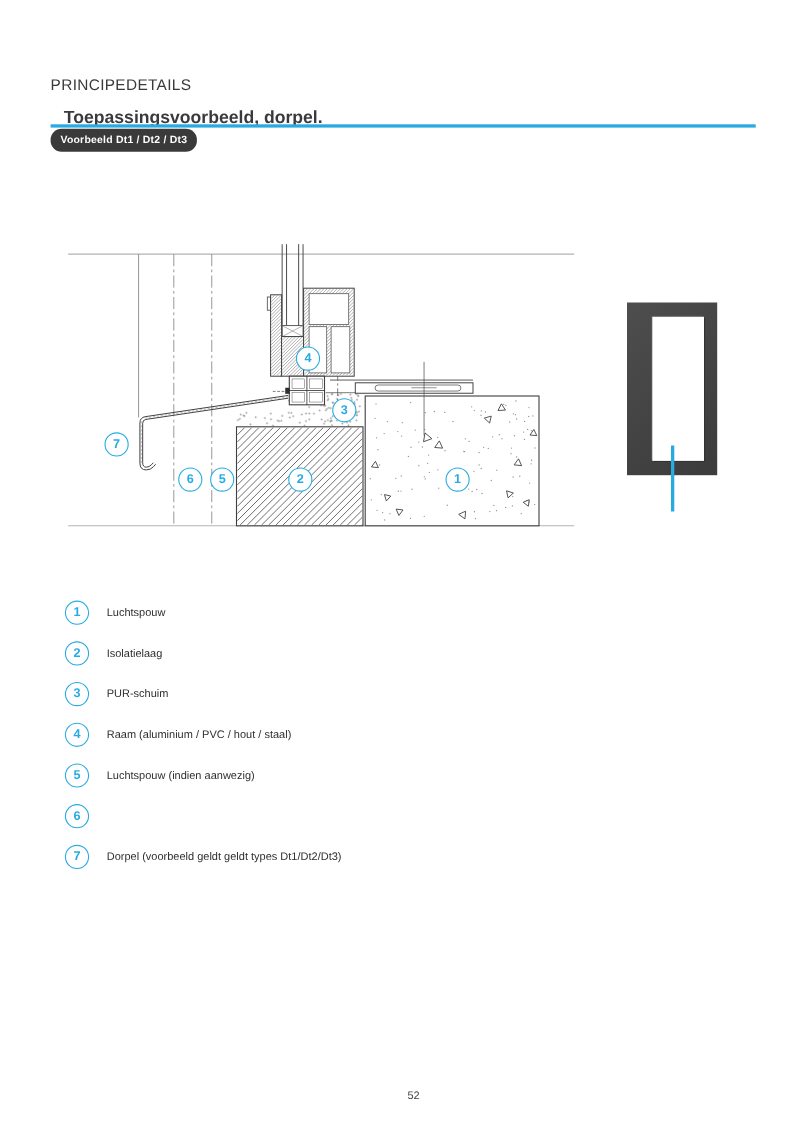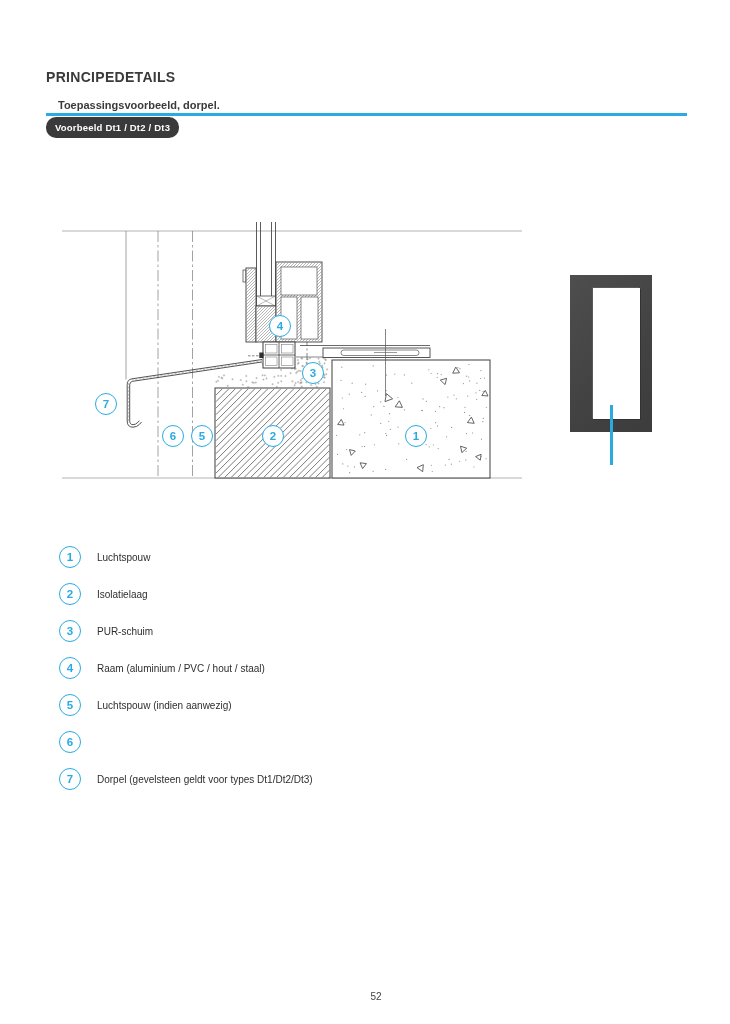--- a/index.html
+++ b/index.html
@@ -3,22 +3,22 @@
 <meta charset="utf-8">
 <style>
   html,body { margin:0; padding:0; background:#fff; }
   .page {
     position:relative; width:730px; height:1024px; background:#ffffff;
     font-family:"Liberation Sans", sans-serif; overflow:hidden;
   }
   .abs { position:absolute; }
 
   
-  .title { left:46px; top:69px; font-size:14px; font-weight:bold; letter-spacing:.3px; color:var(--ink,#3a3a3a); }
-  .subtitle { left:58px; top:99px; font-size:11px; font-weight:bold; color:var(--ink,#3a3a3a); }
+  .title { left:46px; top:69px; font-size:14px; font-weight:normal; letter-spacing:.3px; color:var(--ink,#3a3a3a); }
+  .subtitle { left:58px; top:99px; font-size:16px; font-weight:bold; color:var(--ink,#3a3a3a); }
   .rule { left:46px; top:113px; width:641px; height:3px; background:var(--accent,#29abe2); }
   .tag { left:46px; top:117px; background:var(--ink,#3a3a3a); color:#fff; font-size:9.5px; font-weight:bold;
          padding:5px 9px; letter-spacing:.2px;border-radius:10px; }
 
   
   .cad { left:55px; top:218px; width:470px; height:266px; }
   .callout {
     position:absolute; width:22px; height:22px; box-sizing:border-box; border-radius:50%;
     border:1.7px solid var(--accent,#29abe2); background:#fff; color:var(--accent,#29abe2);
     font-size:11.5px; font-weight:bold; display:flex; align-items:center; justify-content:center; z-index:3;
@@ -527,19 +527,19 @@
     </div>
     <div class="legend-row">
       <div class="legend-num">5</div>
       <div class="legend-label">Luchtspouw (indien aanwezig)</div>
     </div>
     <div class="legend-row">
       <div class="legend-num">6</div>
     </div>
     <div class="legend-row">
       <div class="legend-num">7</div>
-      <div class="legend-label">Dorpel (gevelsteen geldt voor types Dt1/Dt2/Dt3)</div>
+      <div class="legend-label">Dorpel (voorbeeld geldt geldt types Dt1/Dt2/Dt3)</div>
     </div>
   </div>
 
   <div class="abs pagenum">52</div>
 
 </div>
 
 </body></html>

